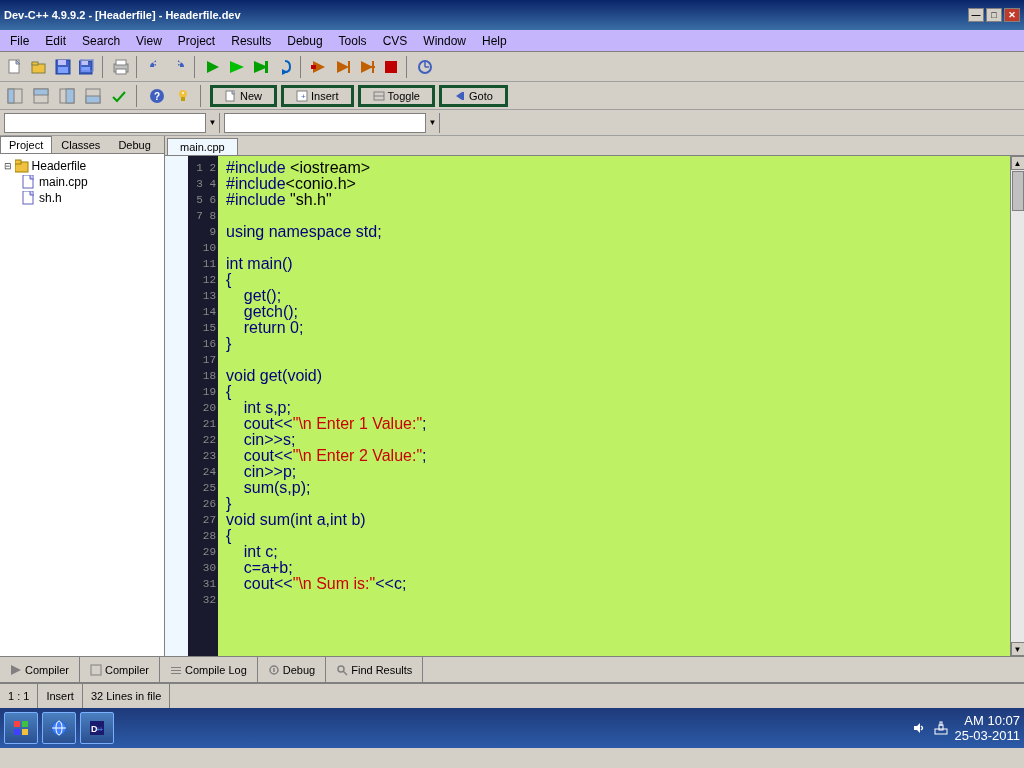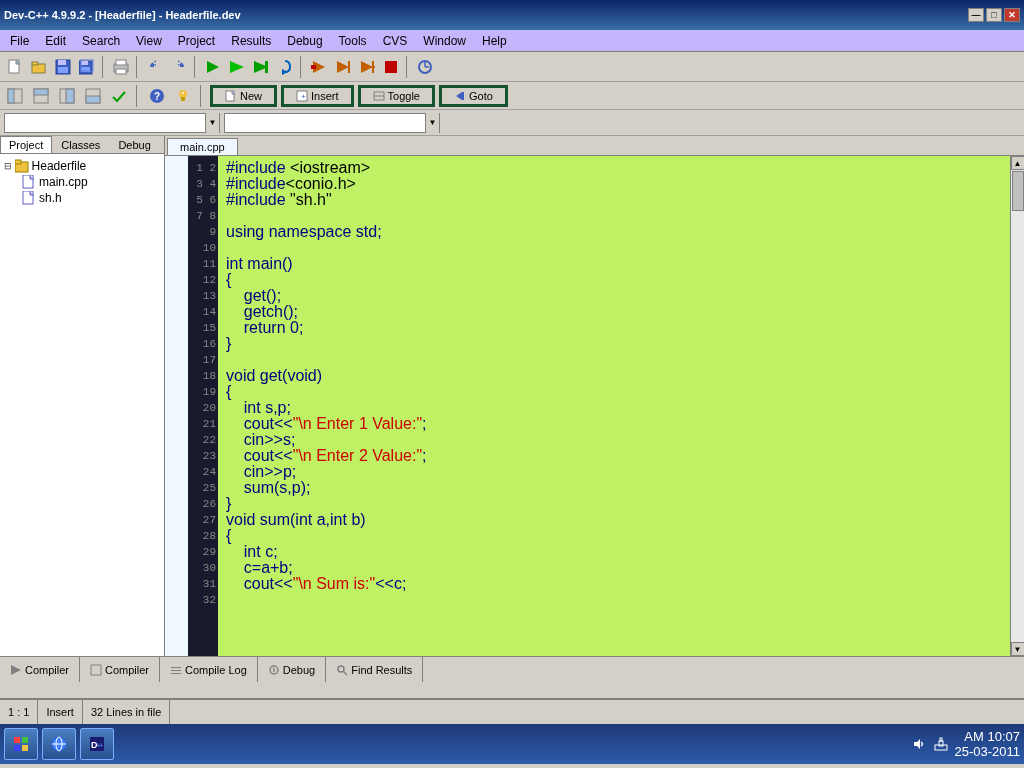--- a/index.html
+++ b/index.html
@@ -261,21 +261,20 @@
     }
 
     
     #statusbar {
       height: 26px;
       background: #d4d0c8;
       border-top: 2px solid #808080;
       display: flex;
       align-items: center;
       font-size: 11px;
-      margin-top: 16px;
     }
     .status-cell {
       padding: 2px 8px;
       border-right: 1px solid #808080;
       height: 100%;
       display: flex; align-items: center;
     }
 
     
     #taskbar {

